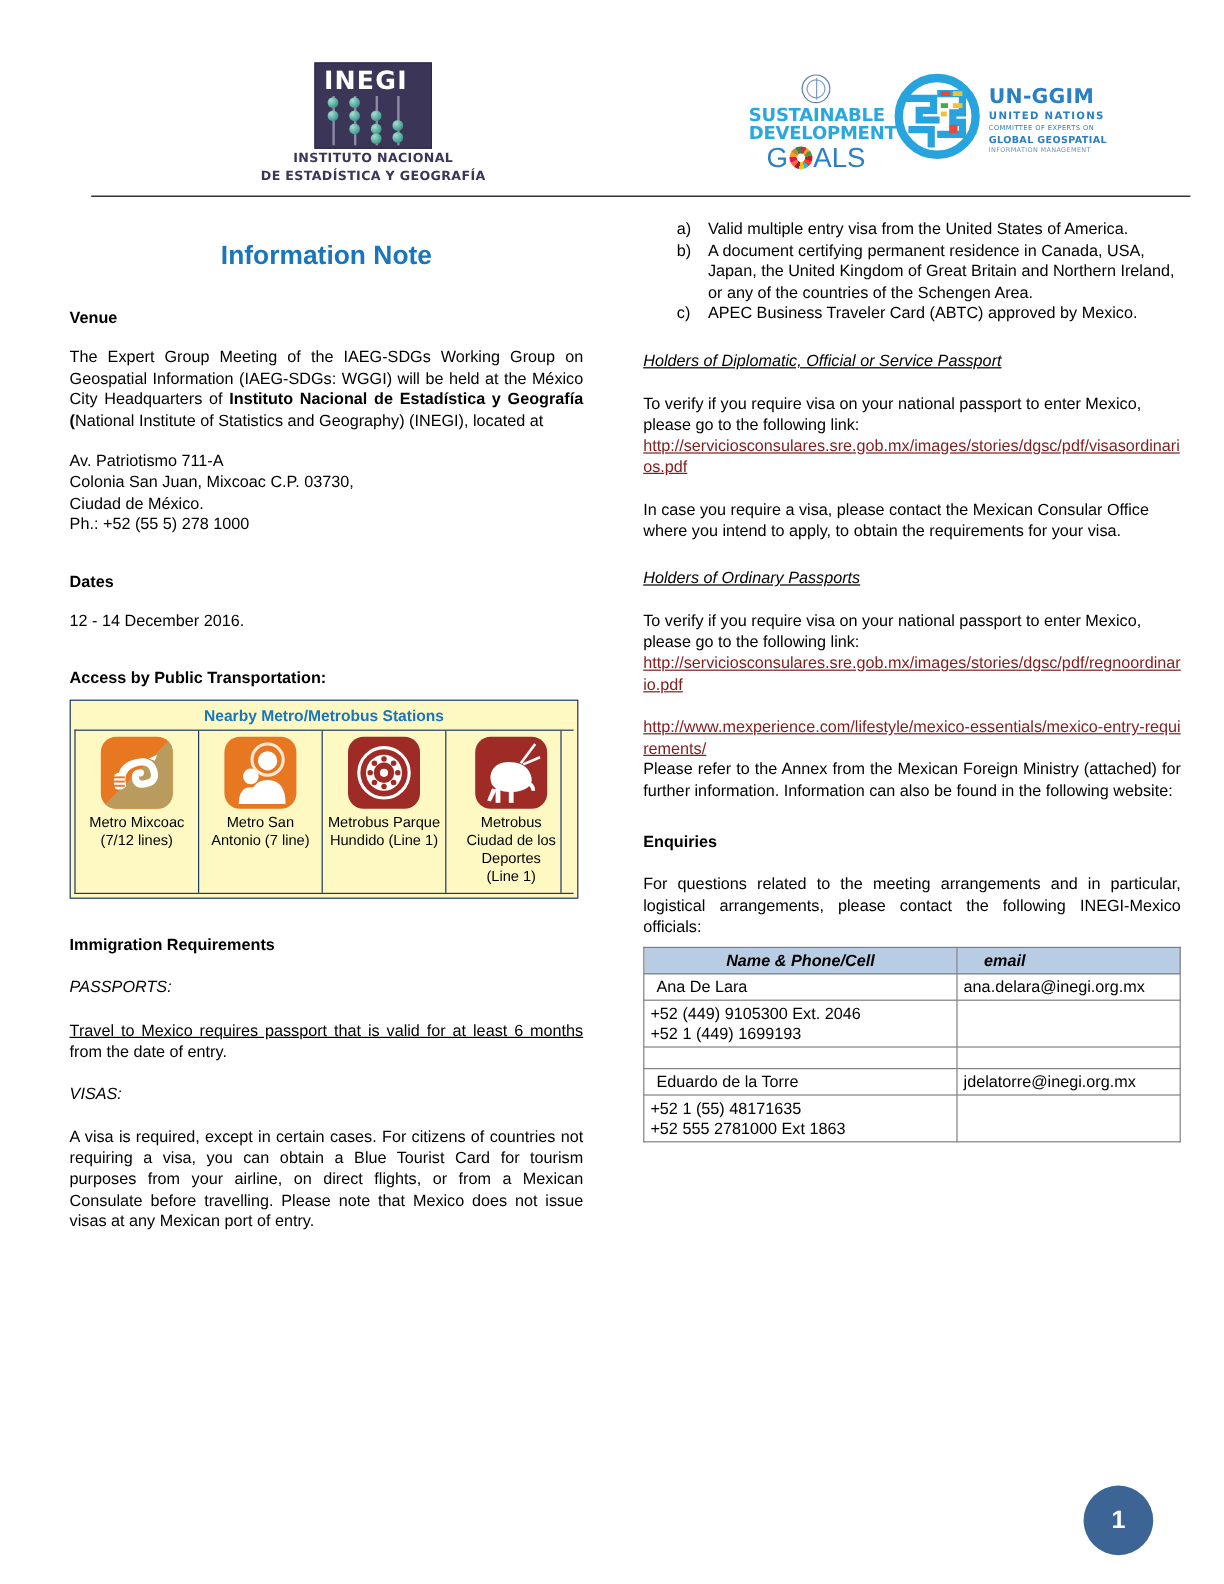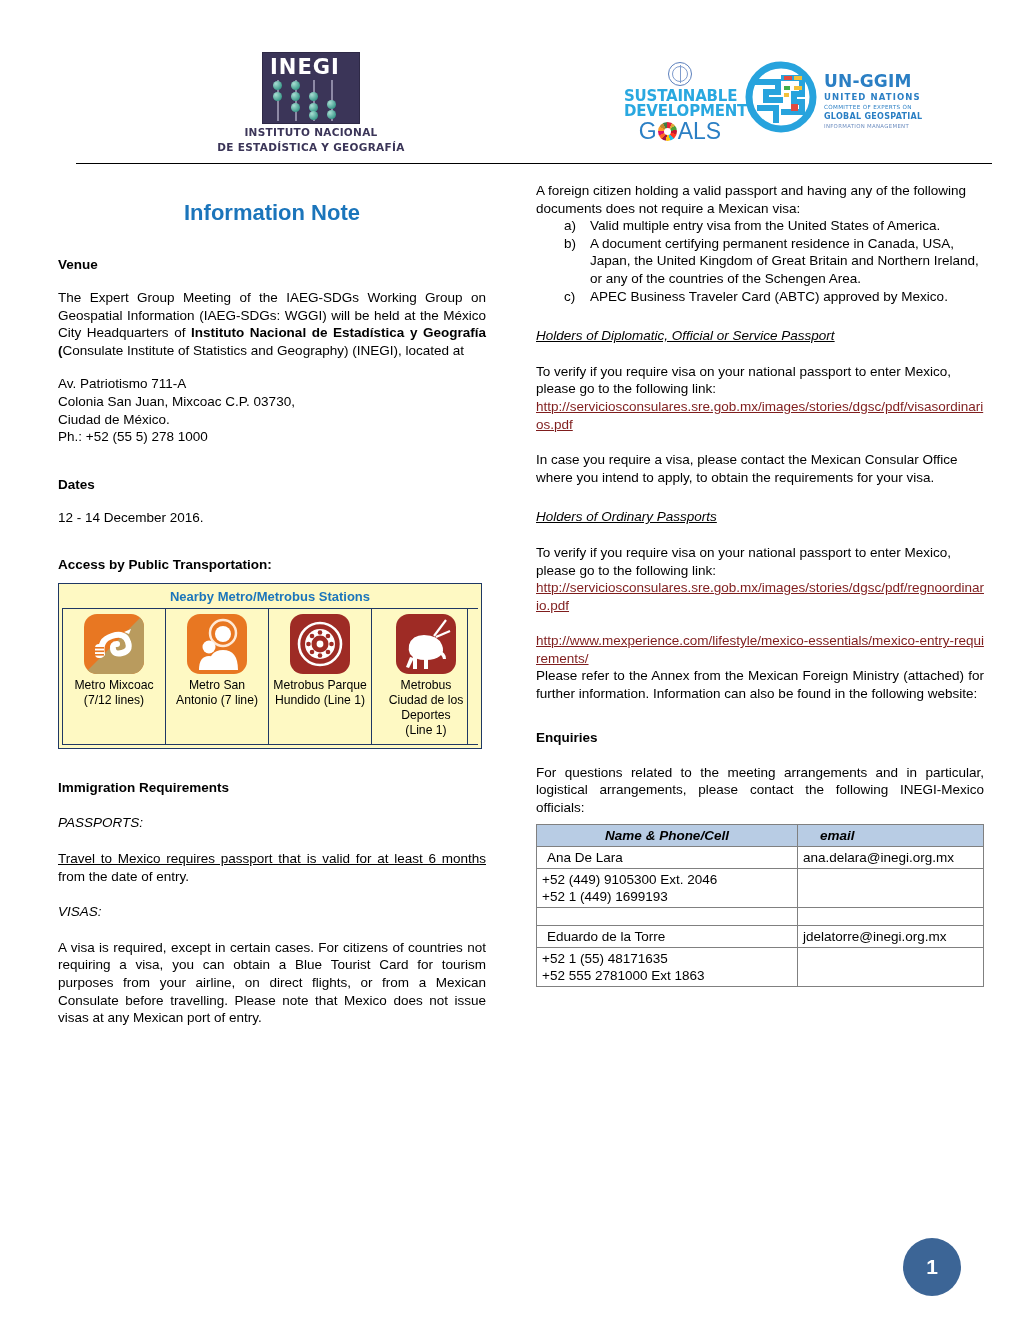--- a/index.html
+++ b/index.html
@@ -185,21 +185,21 @@
   </div>
 
   <div class="col-left">
 
     <div class="doc-title">Information Note</div>
 
     <div class="sp-30"></div>
     <h3 class="sec">Venue</h3>
     <div class="sp-16"></div>
 
-    <p class="body"><span>The Expert Group Meeting of the IAEG-SDGs Working Group on Geospatial Information (IAEG-SDGs: WGGI) will be held at the México City Headquarters of </span><b>Instituto Nacional de Estadística y Geografía (</b><span>Consulate Institute of Statistics and Geography) (INEGI), located at</span></p>
+    <p class="body"><span>The Expert Group Meeting of the IAEG-SDGs Working Group on Geospatial Information (IAEG-SDGs: WGGI) will be held at the México City Headquarters of </span><b>Instituto Nacional de Estadística y Geografía (</b><span>National Institute of Statistics and Geography) (INEGI), located at</span></p>
 
     <div class="sp-16"></div>
     <p class="body center">Av. Patriotismo 711-A</p>
     <p class="body center">Colonia San Juan, Mixcoac C.P. 03730,</p>
     <p class="body center">Ciudad de México.</p>
     <p class="body center">Ph.: +52 (55 5) 278 1000</p>
 
     <div class="sp-30"></div>
     <h3 class="sec">Dates</h3>
     <div class="sp-16"></div>
@@ -291,21 +291,20 @@
     <div class="sp-18"></div>
     <p class="body"><span class="u">Travel to Mexico requires passport that is valid for at least 6 months</span><span> from the date of entry.</span></p>
     <div class="sp-18"></div>
     <p class="body nj ital">VISAS:</p>
     <div class="sp-18"></div>
     <p class="body">A visa is required, except in certain cases. For citizens of countries not requiring a visa, you can obtain a Blue Tourist Card for tourism purposes from your airline, on direct flights, or from a Mexican Consulate before travelling. Please note that Mexico does not issue visas at any Mexican port of entry.</p>
   </div>
 
   <div class="col-right">
 
-    <p class="body nj">A foreign citizen holding a valid passport and having any of the following documents does not require a Mexican visa:</p>
 
     <ul class="abc">
       <li>
         <span class="mk">a)</span>
         <span class="tx">Valid multiple entry visa from the United States of America.</span>
       </li>
       <li>
         <span class="mk">b)</span>
         <span class="tx">A document certifying permanent residence in Canada, USA, Japan, the United Kingdom of Great Britain and Northern Ireland, or any of the countries of the Schengen Area.</span>
       </li>

